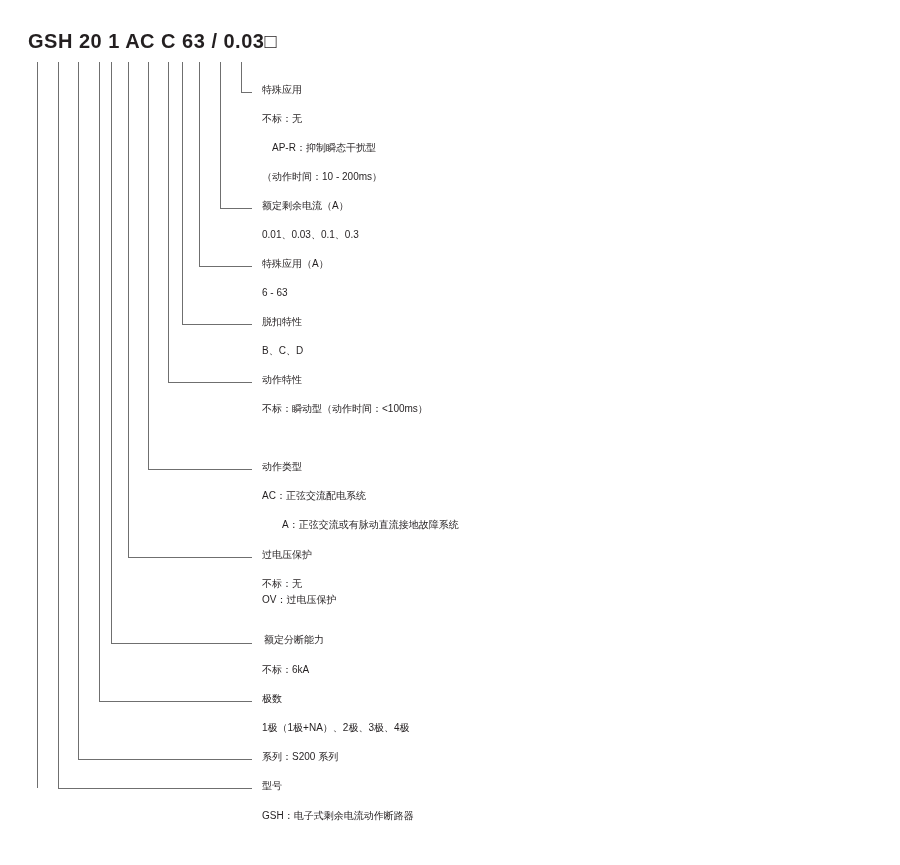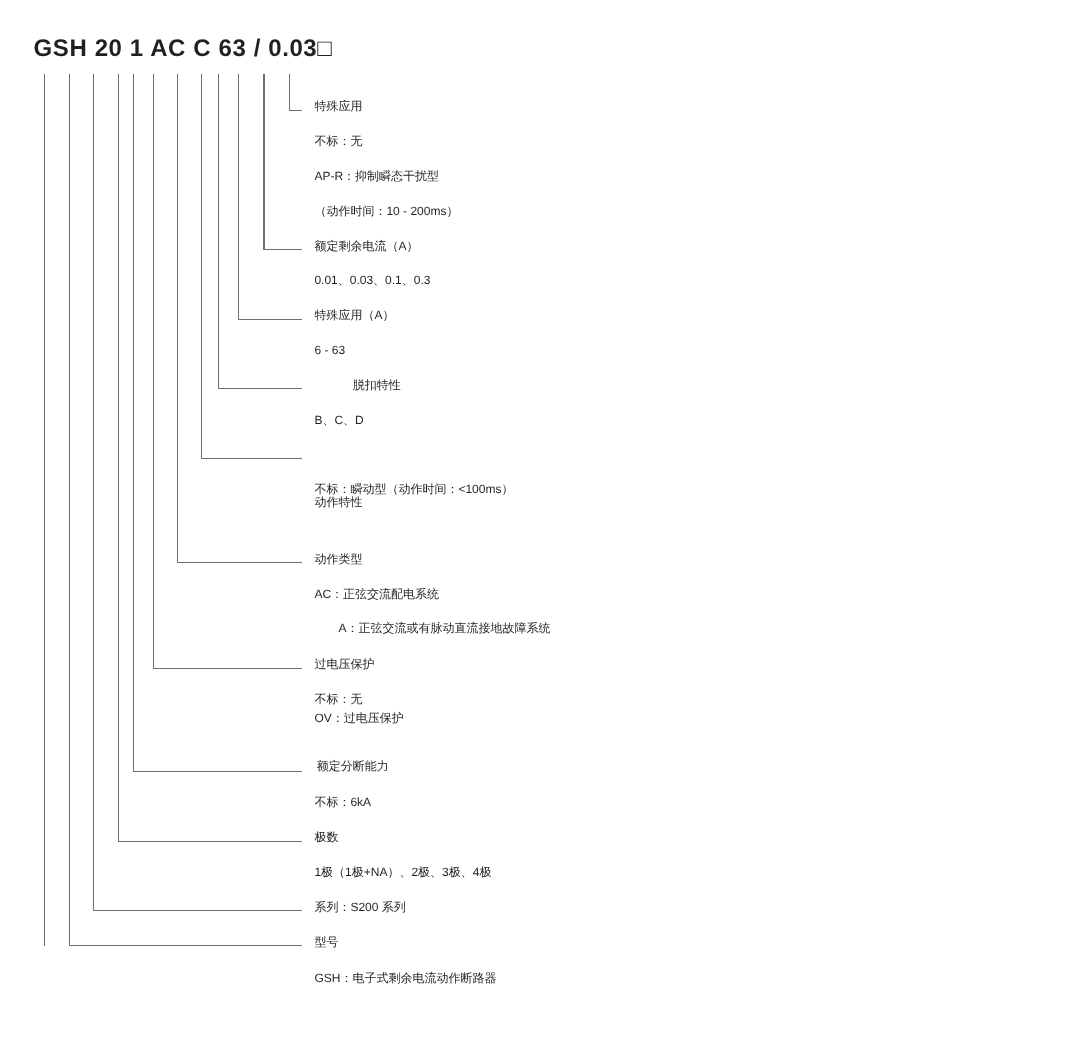--- a/index.html
+++ b/index.html
@@ -95,33 +95,33 @@
       <path d="M78 72 L78 759 L252 759"></path>
 
       <path d="M58 72 L58 788 L252 788"></path>
 
       <path d="M37 72 L37 788"></path>
     </g>
   </svg>
 
   <div class="label" style="left:262px; top:84px;">特殊应用</div>
   <div class="label sub" style="left:262px; top:113px;">不标：无</div>
-  <div class="label sub" style="left:262px; top:142px;text-align:center;">AP-R：抑制瞬态干扰型</div>
+  <div class="label sub" style="left:272px; top:142px;text-align:center;">AP-R：抑制瞬态干扰型</div>
   <div class="label sub" style="left:262px; top:171px;">（动作时间：10 - 200ms）</div>
 
   <div class="label" style="left:262px; top:200px;">额定剩余电流（A）</div>
   <div class="label sub" style="left:262px; top:229px;">0.01、0.03、0.1、0.3</div>
 
   <div class="label" style="left:262px; top:258px;">特殊应用（A）</div>
   <div class="label sub" style="left:262px; top:287px;">6 - 63</div>
 
-  <div class="label" style="left:262px; top:316px;margin-left:32px;">脱扣特性</div>
+  <div class="label" style="left:262px; top:316px;">脱扣特性</div>
   <div class="label sub" style="left:262px; top:345px;">B、C、D</div>
 
-  <div class="label" style="left:262px; top:374px;margin-top:40px;">动作特性</div>
+  <div class="label" style="left:262px; top:374px;">动作特性</div>
   <div class="label sub" style="left:262px; top:403px;">不标：瞬动型（动作时间：&lt;100ms）</div>
 
   <div class="label" style="left:262px; top:461px;">动作类型</div>
   <div class="label sub" style="left:262px; top:490px;">AC：正弦交流配电系统</div>
   <div class="label sub" style="left:262px; top:519px;margin-left:20px;">A：正弦交流或有脉动直流接地故障系统</div>
 
   <div class="label" style="left:262px; top:549px;">过电压保护</div>
   <div class="label sub" style="left:262px; top:578px;">不标：无</div>
   <div class="label sub" style="left:262px; top:594px;">OV：过电压保护</div>
 

